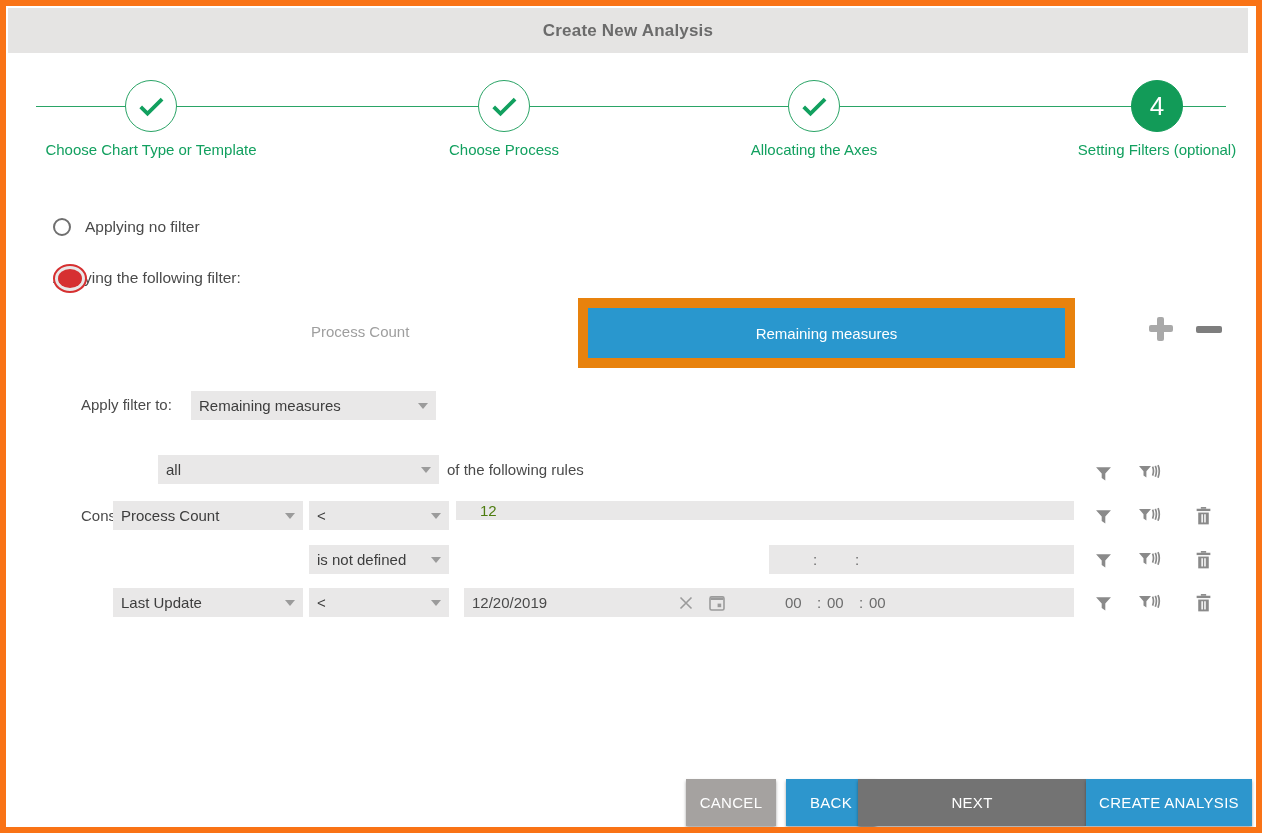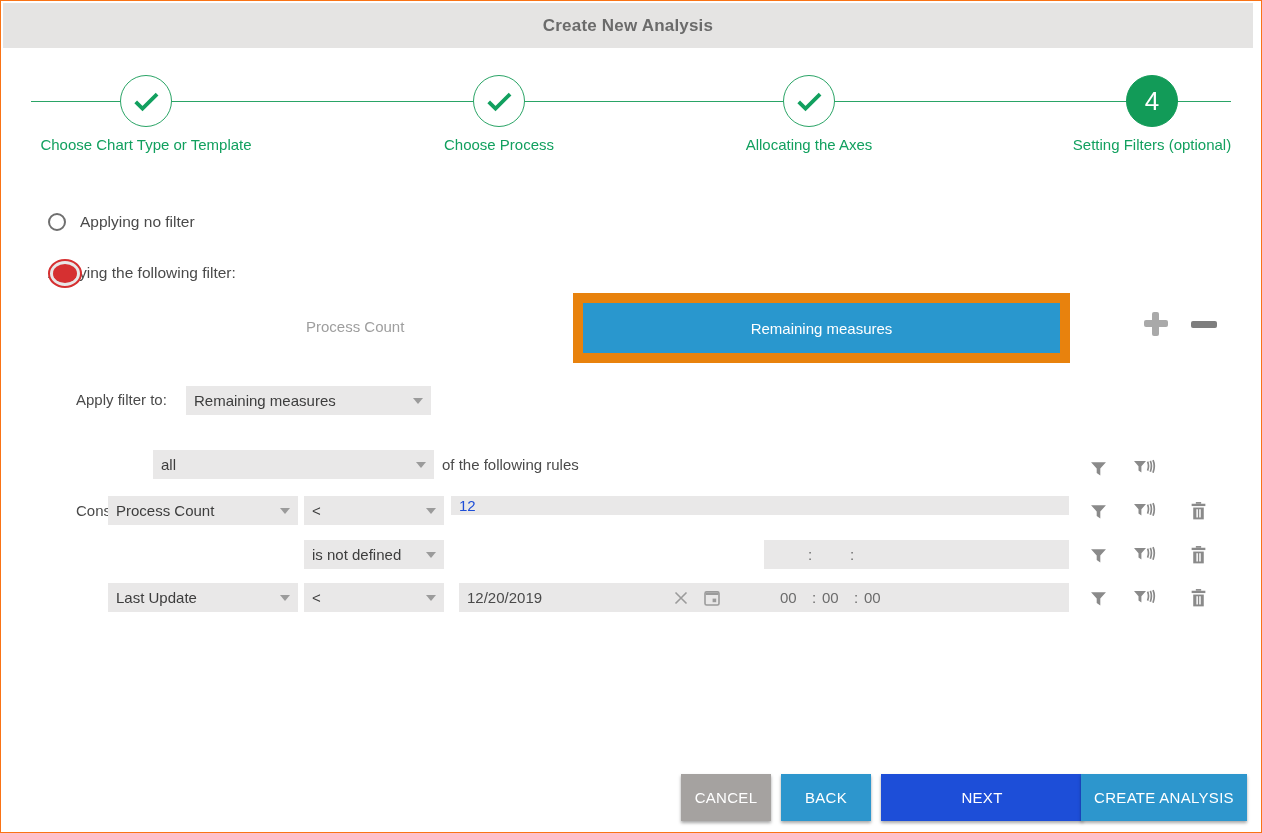--- a/index.html
+++ b/index.html
@@ -1,20 +1,20 @@
 <!DOCTYPE html>
 <html><head>
 <meta charset="utf-8">
 <style>
   * { margin:0; padding:0; box-sizing:border-box; }
   html,body { background:#fff; }
   body { font-family:"Liberation Sans", sans-serif; }
   .dialog {
     position:relative; width:1262px; height:833px;
-    background:#fff; border:1px solid #f97316; overflow:hidden;
+    background:#fff; border:6px solid #f97316; overflow:hidden;
   }
   .titlebar {
     position:absolute; left:2px; top:2px; right:8px; height:45px;
     background:#e5e4e3; display:flex; align-items:center; justify-content:center;
   }
   .titlebar .title { font-size:17px; font-weight:bold; color:#6b6b6b; letter-spacing:.2px; }
 
   
   .step-line { position:absolute; left:30px; right:30px; top:100px; height:1px; background:#2aa466; }
   .step-circle {
@@ -54,42 +54,42 @@
   .sel {
     position:absolute; height:29px; background:#e9e8e8; display:flex; align-items:center;
     padding:0 22px 0 8px; font-size:15px; color:#3d3d3d;
   }
   .sel .sel-arrow {
     position:absolute; right:8px; top:12px; width:0; height:0;
     border-left:5px solid transparent; border-right:5px solid transparent; border-top:6px solid #9b9b9b;
   }
   .txtbox {
     position:absolute; height:19px; background:#e9e8e8; display:flex; align-items:center;
-    padding-left:8px; font-size:15px; color:#1d4ed8;
+    padding-left:24px; font-size:15px; color:#4d7c0f;
   }
   .timebox {
     position:absolute; height:29px; background:#e9e8e8; display:flex; align-items:center;
     padding-left:12px; font-size:15px; color:#6c6c6c;
   }
   .tslot { width:26px; }
   .tcolon { width:16px; text-align:center; color:#6c6c6c; }
   .datebox { position:absolute; height:29px; background:#e9e8e8; display:flex; align-items:center; padding-left:8px; font-size:15px; color:#4a4a4a;margin-left:8px; }
   .date-ics { position:absolute; display:flex; align-items:center; gap:14px; }
 
   .icon-btn { position:absolute; cursor:pointer; line-height:0; }
 
   
   .btn {
     position:absolute; top:773px; height:47px; color:#fff; font-size:15px; letter-spacing:.3px;
     display:flex; align-items:center; justify-content:center; border:none; cursor:pointer;
     box-shadow:0 2px 3px rgba(0,0,0,.35); font-family:"Liberation Sans", sans-serif;
   }
   .btn-cancel { left:680px; width:90px;  background:#a5a2a0; }
   .btn-back   { left:780px; width:90px;  background:#2d96cd; }
-  .btn-next   { left:880px; width:202px; background:#1d4ed8; }
+  .btn-next   { left:852px; width:228px; background:#737373; }
   .btn-create { left:1080px; width:166px; background:#2d96cd; }
 </style>
 </head>
 <body>
 
 <div class="dialog">
 
   <div class="titlebar">
     <span class="title">Create New Analysis</span>
   </div>

